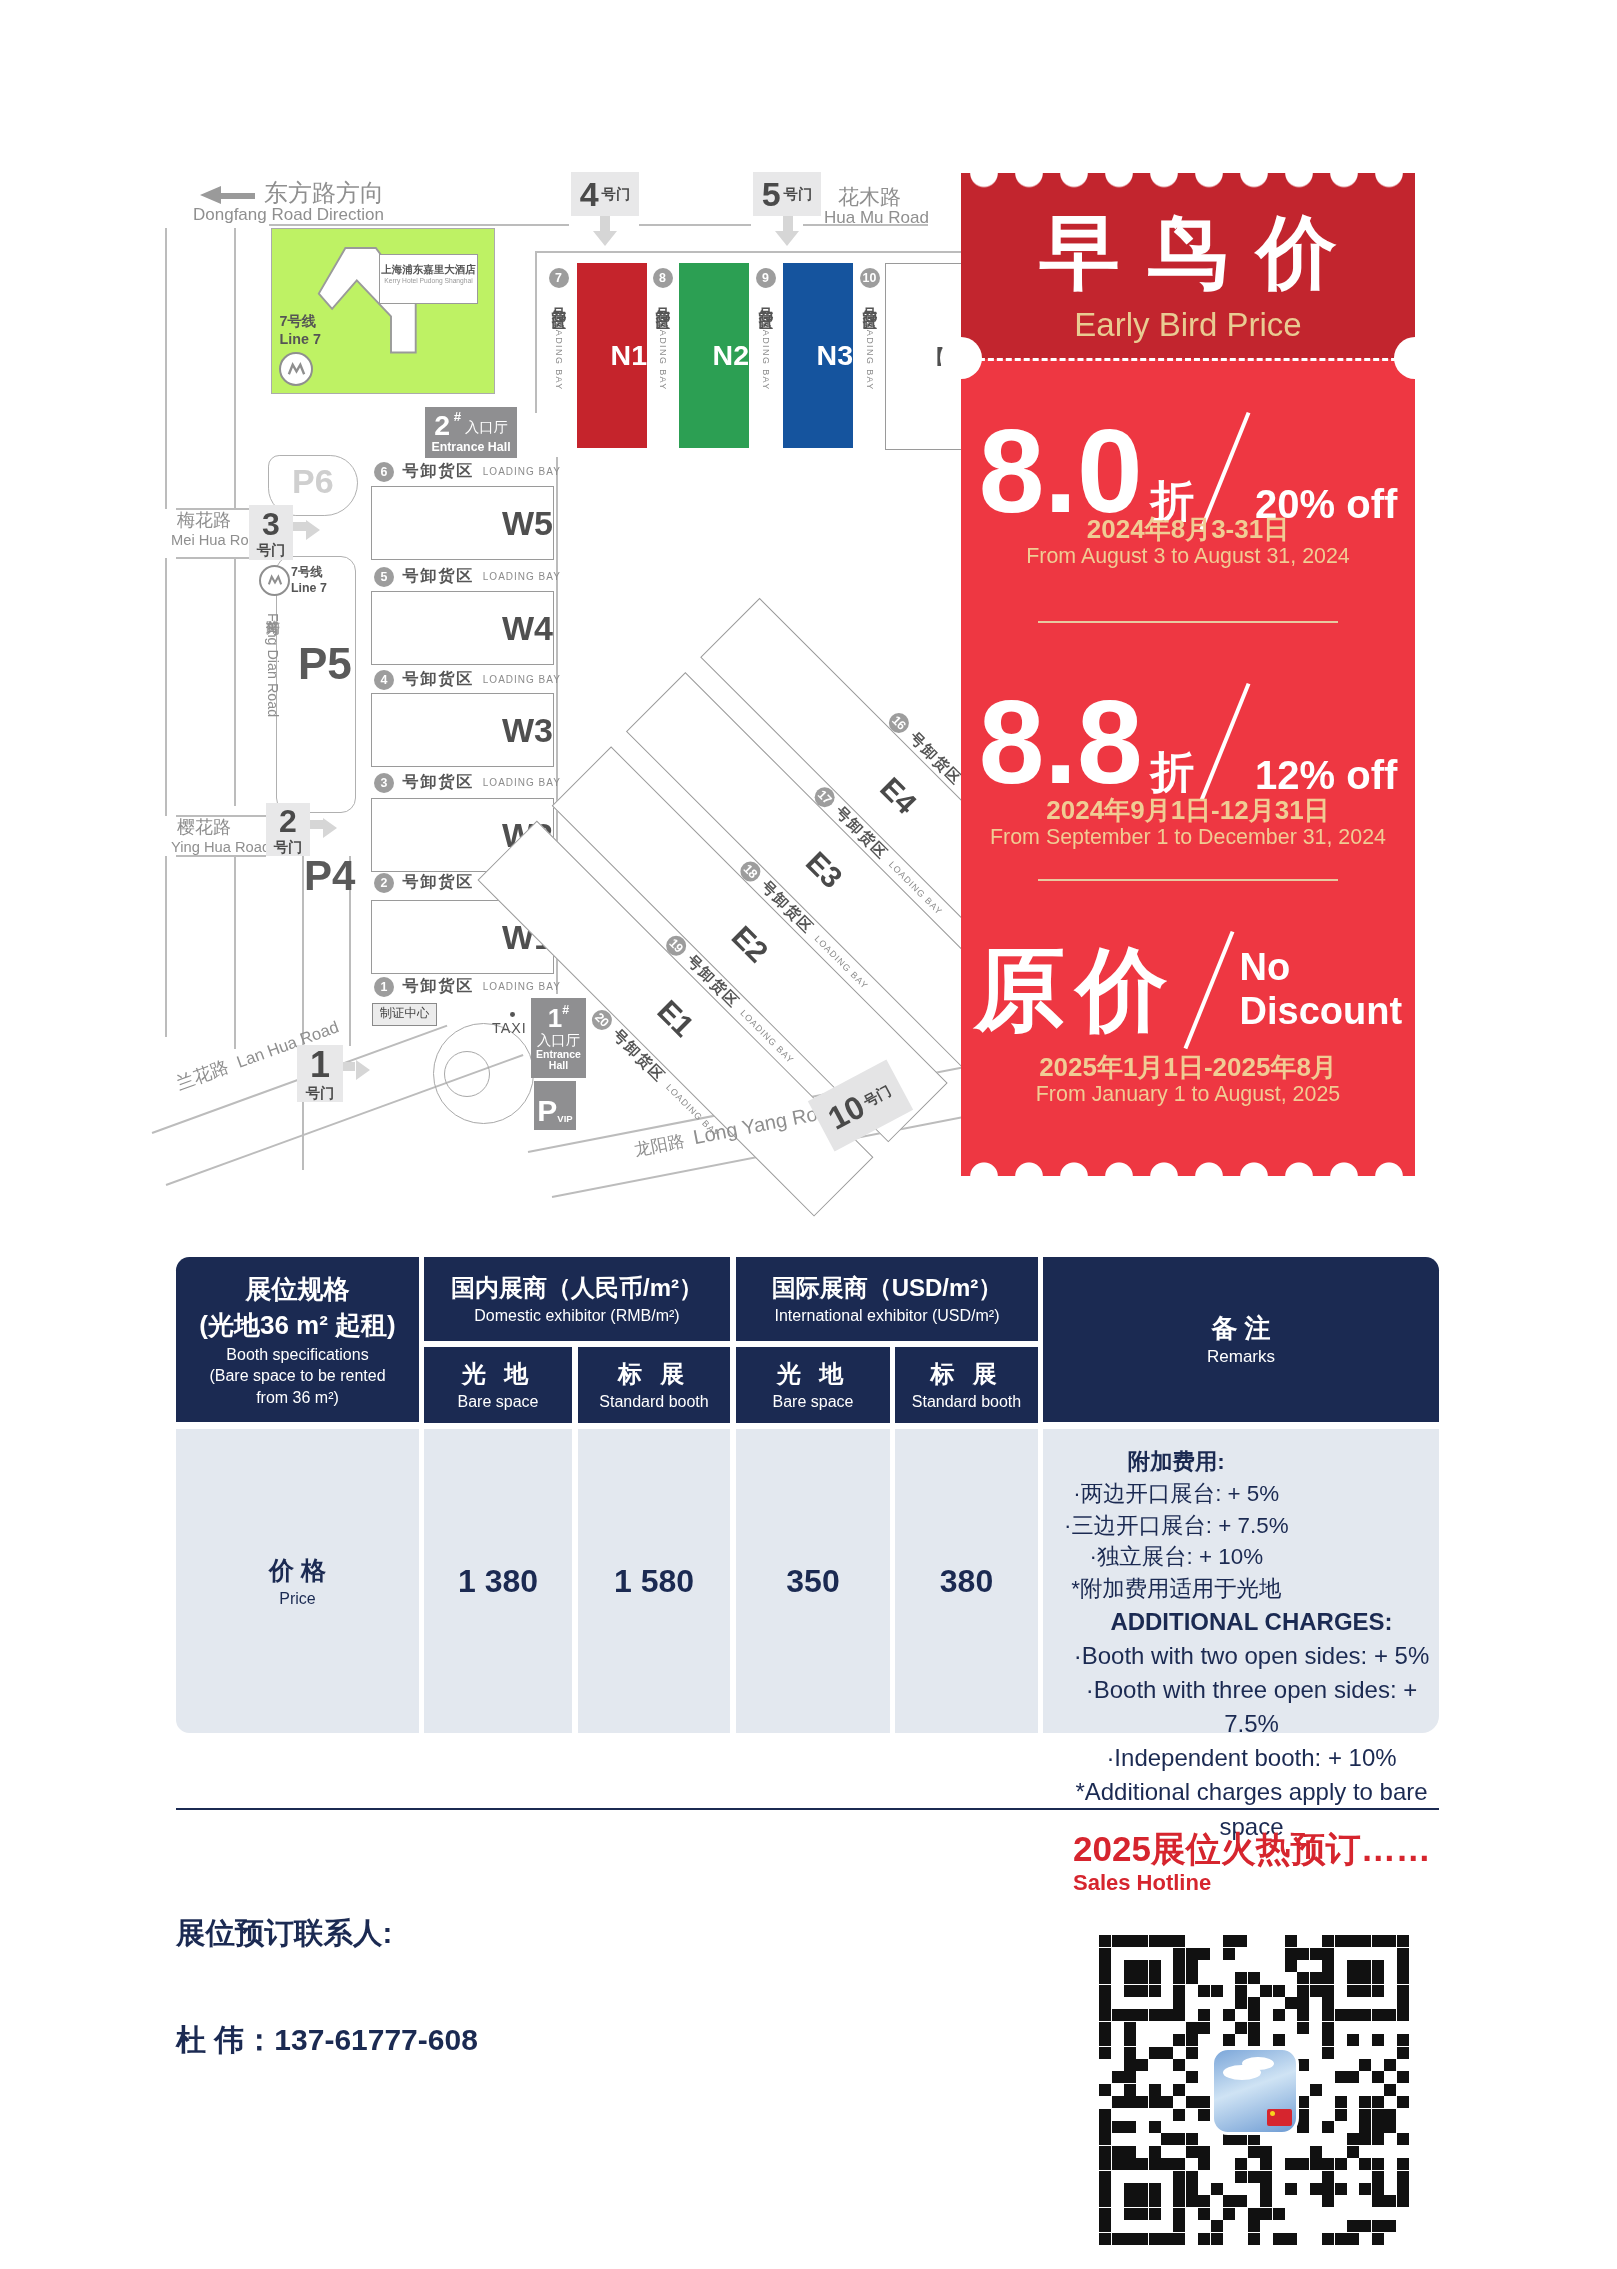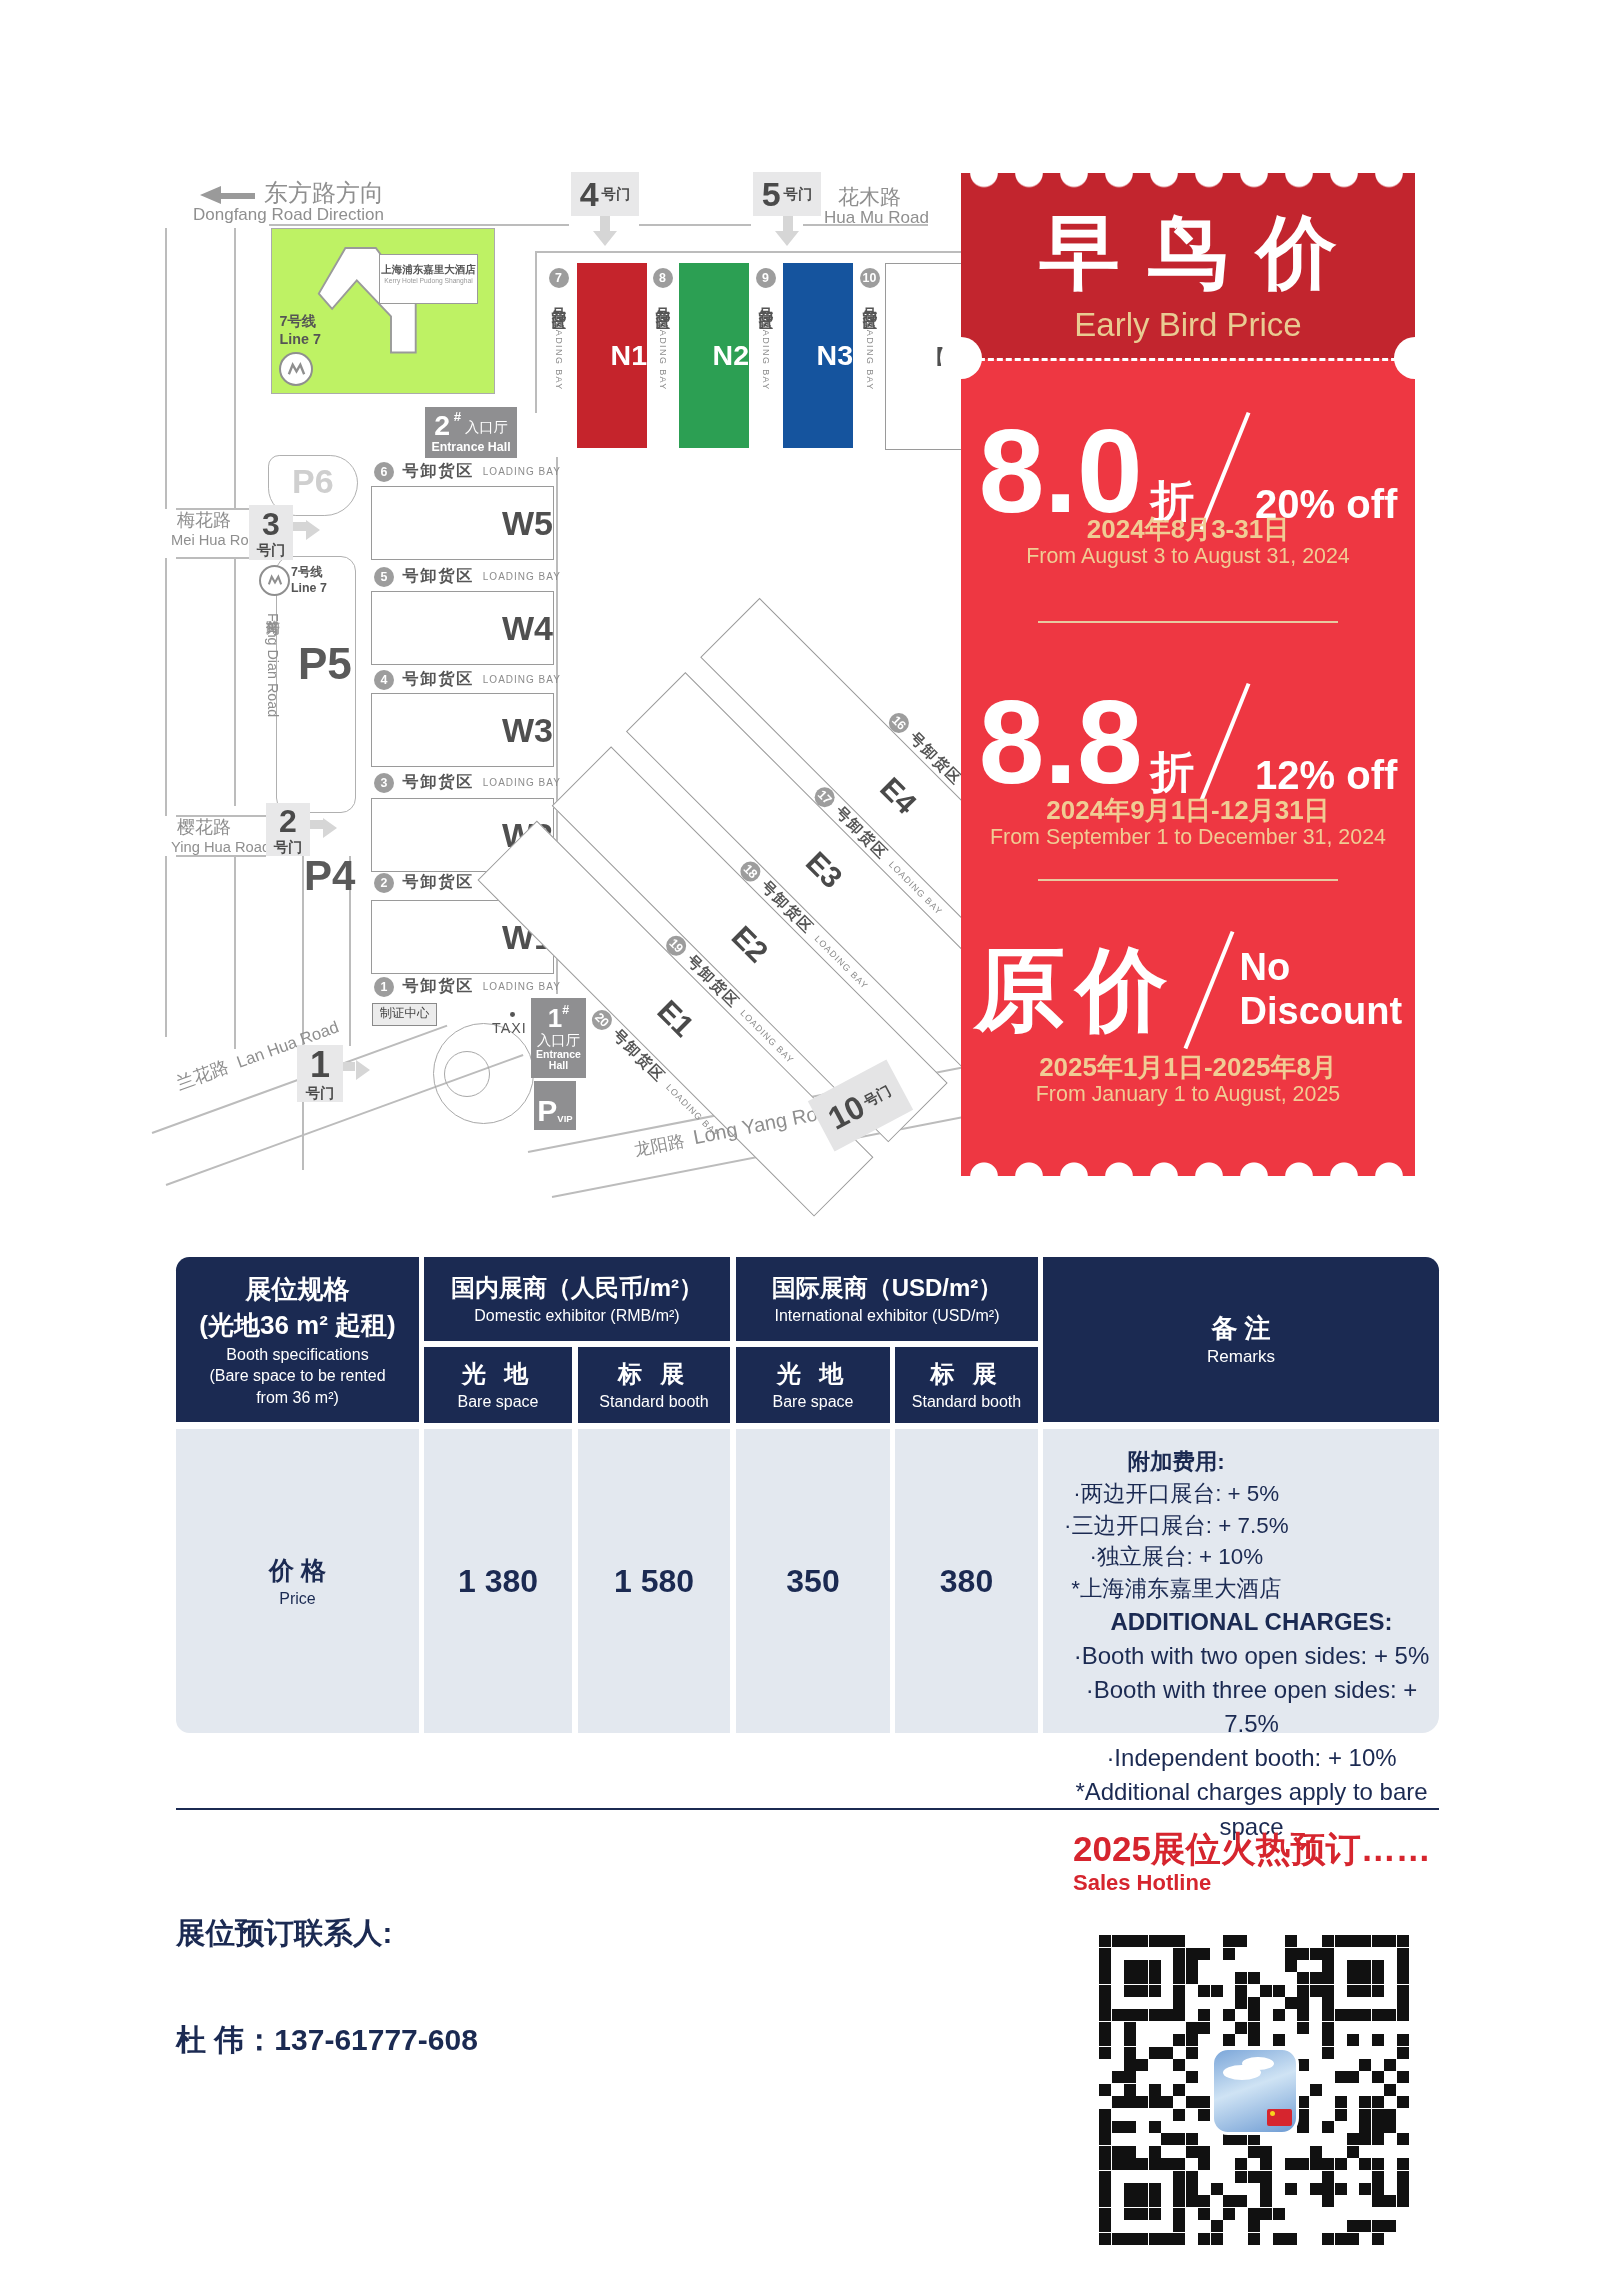--- a/index.html
+++ b/index.html
@@ -483,21 +483,21 @@
   </div>
   <div class="tc grey" style="left:895px;top:1429px;width:143px;height:304px;">
     <div class="price-val">380</div>
   </div>
   <div class="tc grey remarks-body" style="left:1043px;top:1429px;width:396px;height:304px;border-radius:0 0 17px 0;">
     <div id="remarks-cn">
         <div class="rl-cn rl-bold">附加费用:</div>
         <div class="rl-cn">·两边开口展台: + 5%</div>
         <div class="rl-cn">·三边开口展台: + 7.5%</div>
         <div class="rl-cn">·独立展台: + 10%</div>
-        <div class="rl-cn">*上海浦东嘉里大酒店</div>
+        <div class="rl-cn">*附加费用适用于光地</div>
       </div>
     <div style="height:17px;"></div>
     <div id="remarks-en">
         <div class="rl-en rl-bold">ADDITIONAL CHARGES:</div>
         <div class="rl-en">·Booth with two open sides: + 5%</div>
         <div class="rl-en">·Booth with three open sides: + 7.5%</div>
         <div class="rl-en">·Independent booth: + 10%</div>
         <div class="rl-en">*Additional charges apply to bare space</div>
       </div>
   </div>

